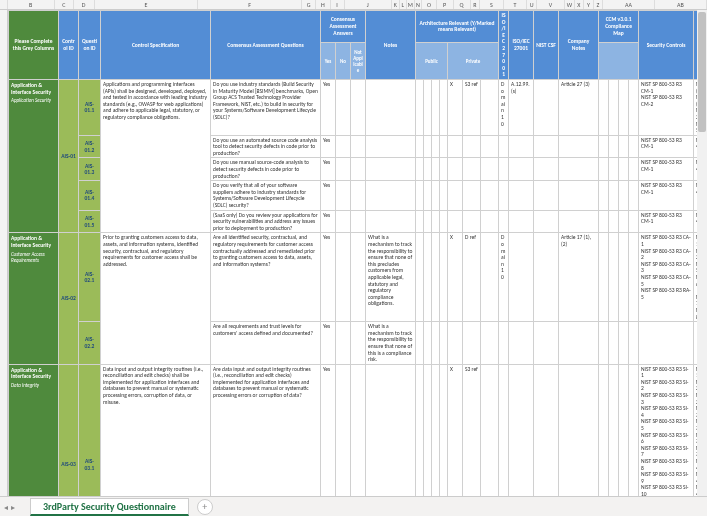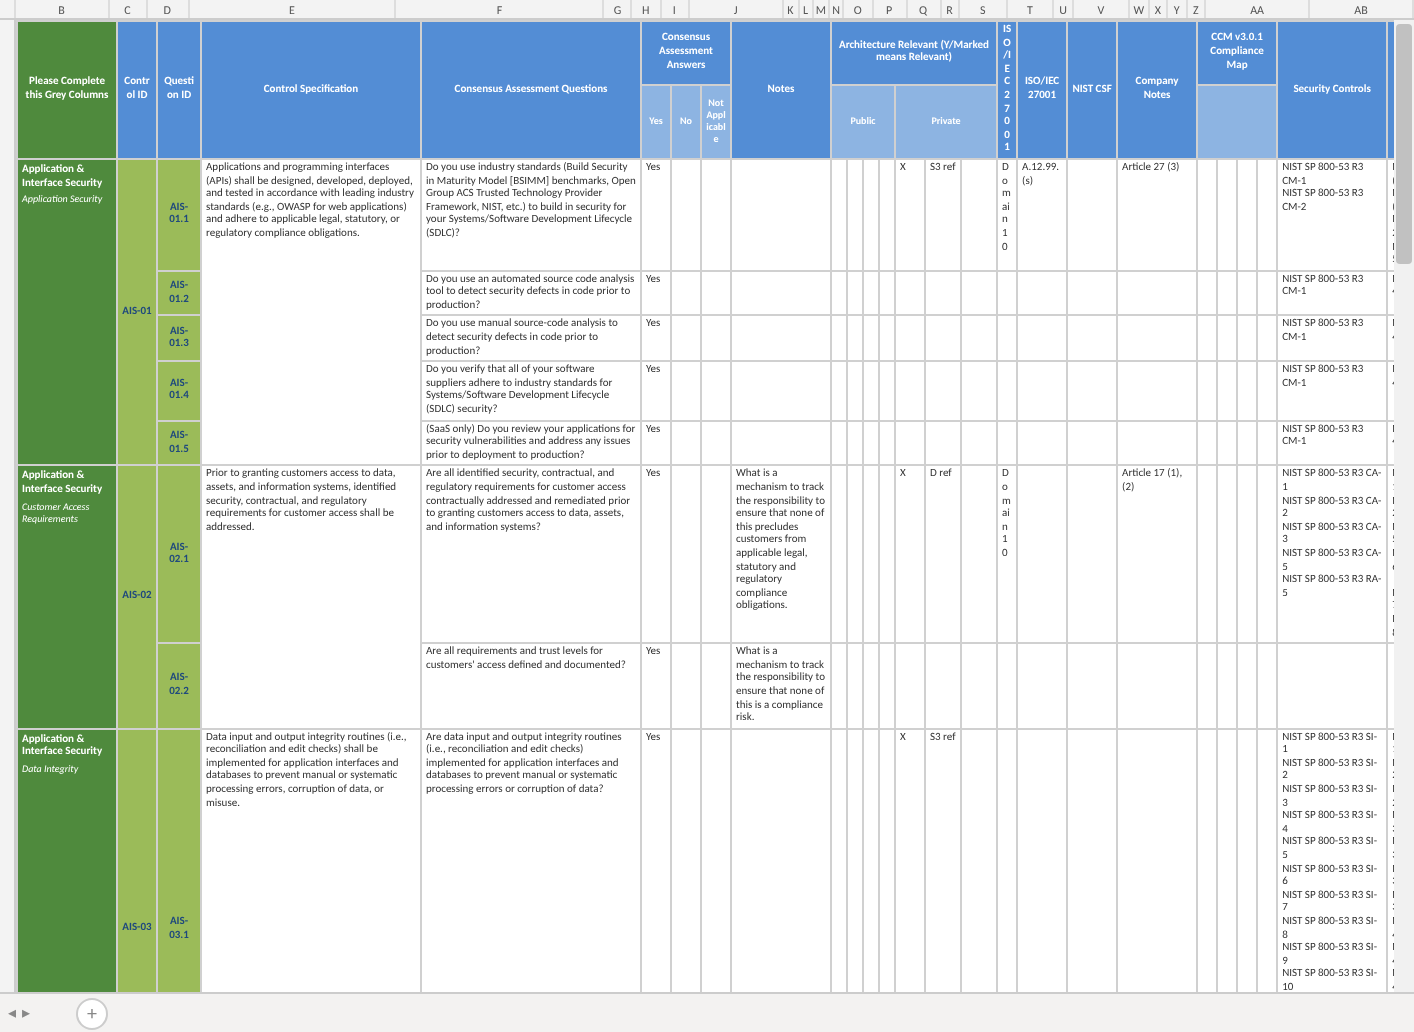--- a/index.html
+++ b/index.html
@@ -504,14 +504,15 @@
 
 <div class="scroll-v">
     <div class="thumb"></div>
   </div>
 
 <div class="tab-bar">
   <div class="nav-btns">
     <span>◂</span>
     <span>▸</span>
   </div>
+  <div class="tab">3rdParty Security Questionnaire</div>
   <div class="new-sheet">+</div>
 </div>
 
 </body></html>

